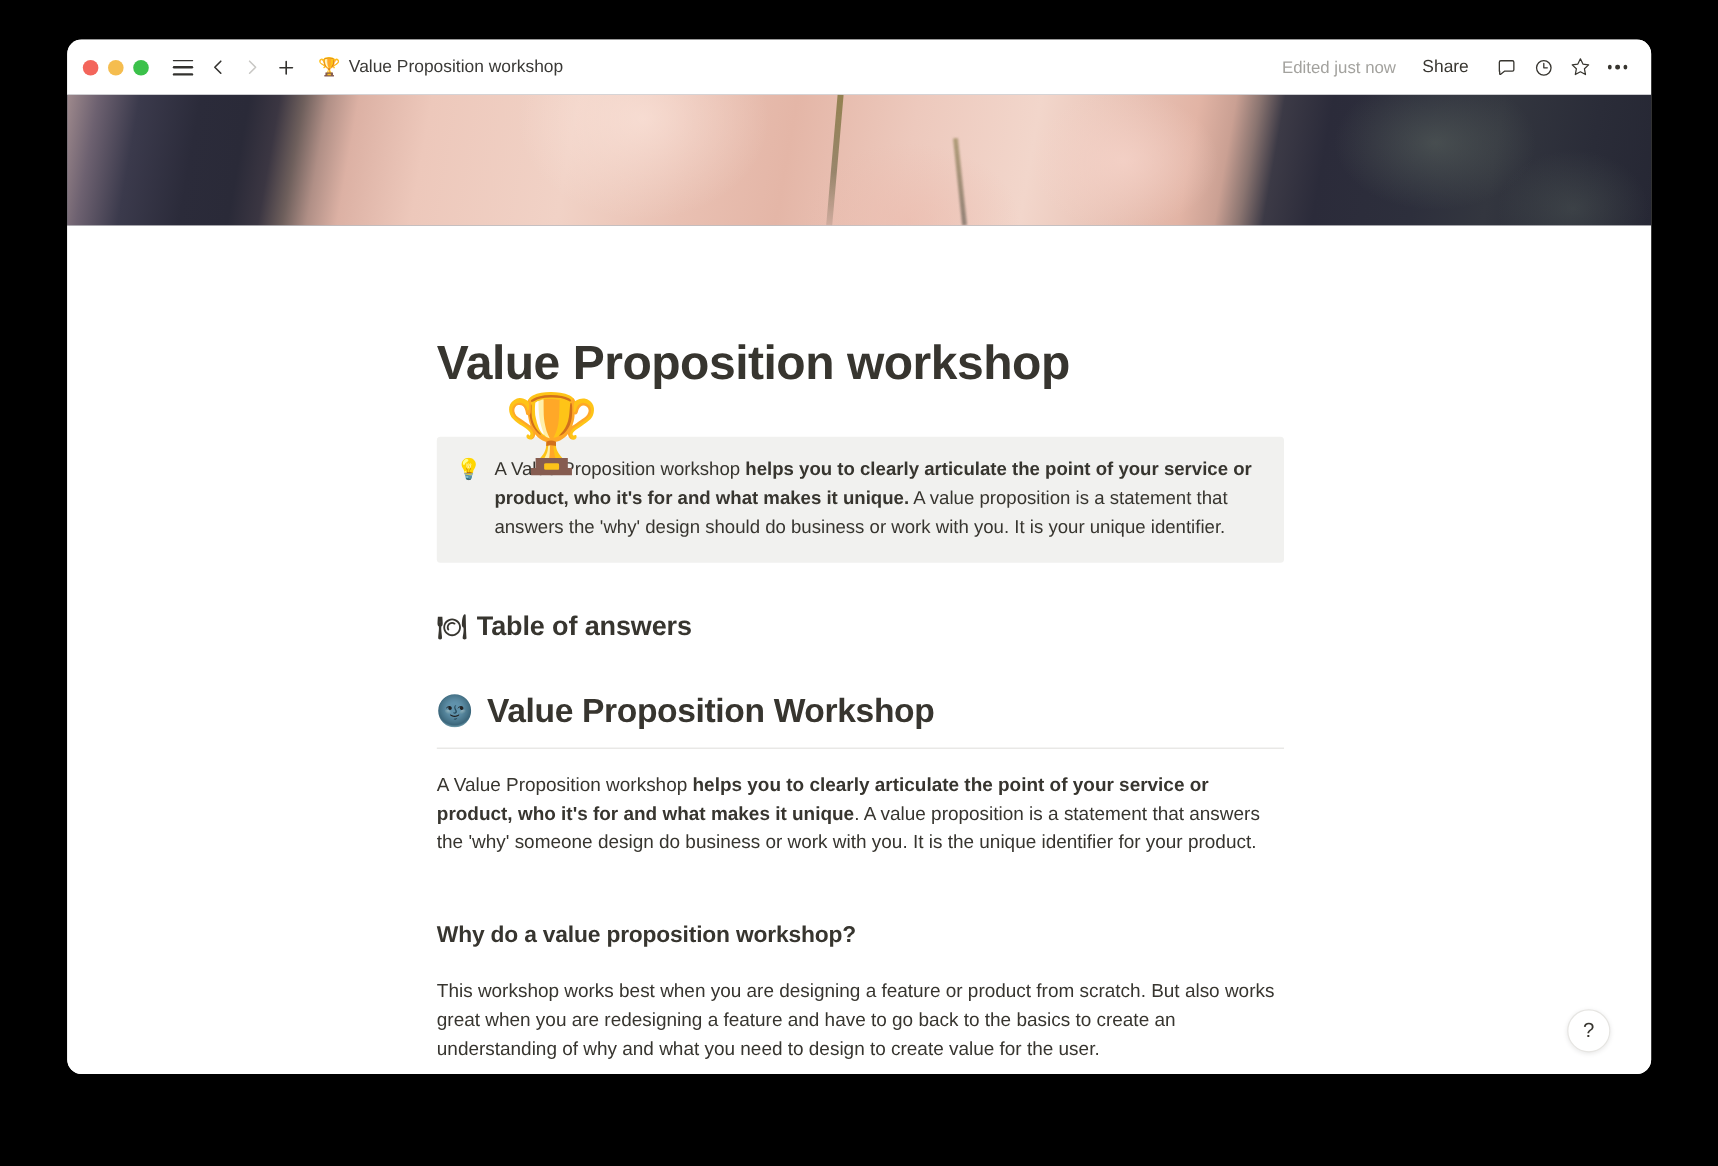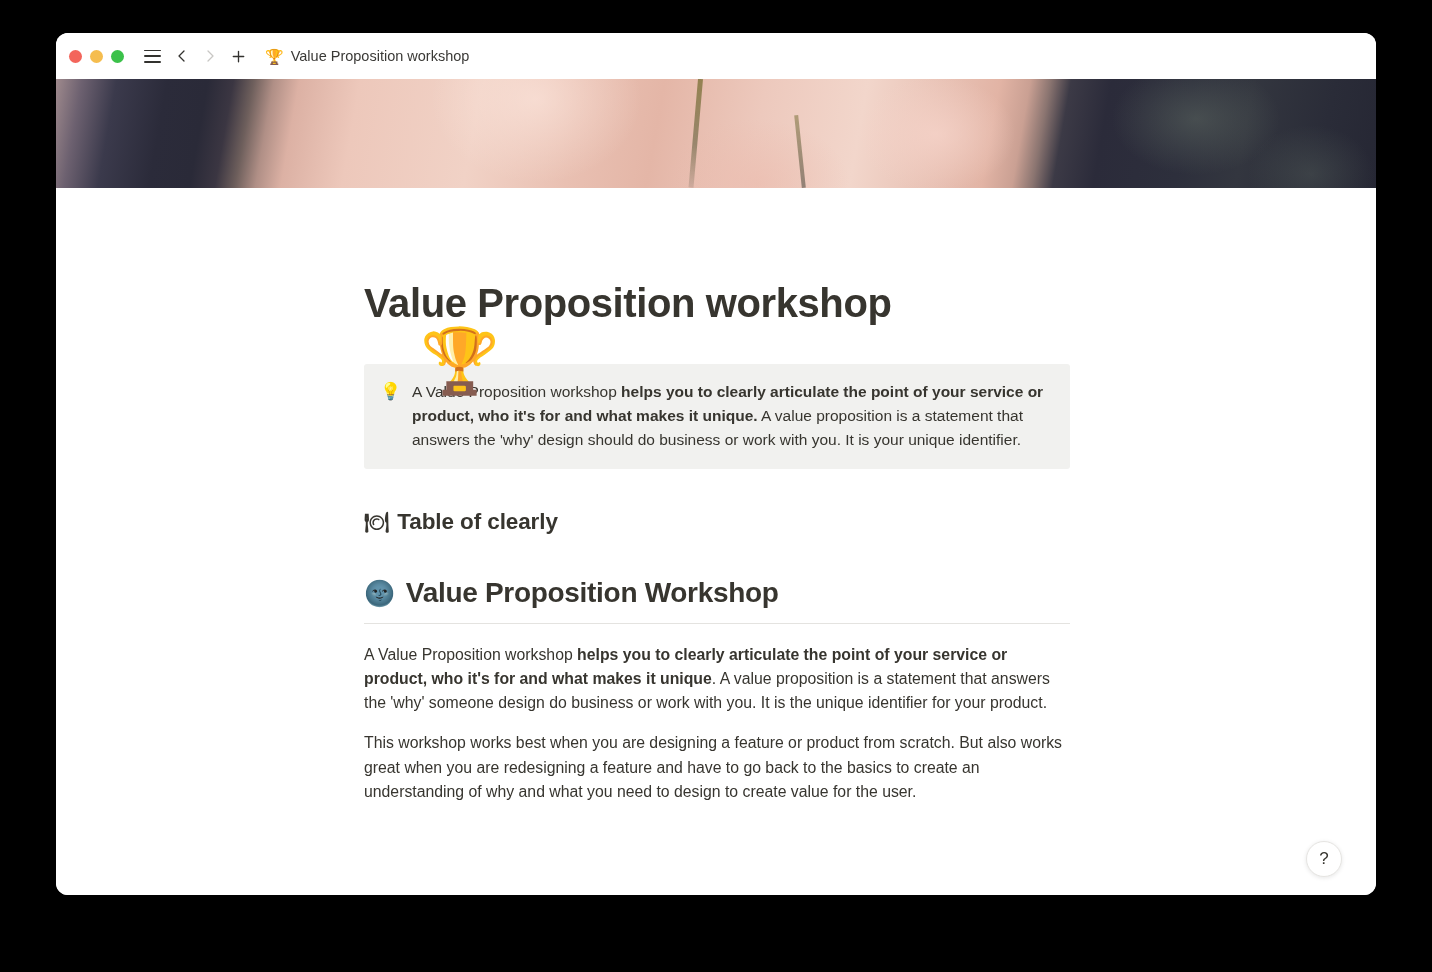--- a/index.html
+++ b/index.html
@@ -309,21 +309,21 @@
   }
   .para b { font-weight: bold; }
 
   .h3-sec {
     margin-top: 53px;
     font-size: 19px;
     font-weight: bold;
     color: #37352f;
     letter-spacing: -0.15px;
   }
-  .para.tight { margin-top: 12px; }
+  .para.tight { margin-top: 24px; }
 
   
   .help-btn {
     position: absolute;
     right: 34px;
     bottom: 18px;
     width: 36px;
     height: 36px;
     border-radius: 50%;
     background: #ffffff;
@@ -375,20 +375,51 @@
             <path d="M7.5 2.3v10.4M2.3 7.5h10.4" stroke="#33322f" stroke-width="1.35" stroke-linecap="round"></path>
           </svg>
         </div>
       </div>
 
       <div class="doc-crumb">
         <span class="crumb-emoji">🏆</span>
         <span>Value Proposition workshop</span>
       </div>
 
+      <div class="tb-right">
+        <span class="edited">Edited just now</span>
+        <span class="share">Share</span>
+
+        <div class="tb-act">
+          <svg width="17" height="17" viewBox="0 0 18 18" fill="none" aria-hidden="true">
+            <path d="M2.6 4.1c0-.7.6-1.3 1.3-1.3h10.2c.7 0 1.3.6 1.3 1.3v6.6c0 .7-.6 1.3-1.3 1.3H7.1l-3.3 2.7c-.4.3-.9 0-.9-.5v-2.2h-.3V4.1z" stroke="#37352f" stroke-width="1.15" stroke-linejoin="round"></path>
+          </svg>
+        </div>
+
+        <div class="tb-act">
+          <svg width="17" height="17" viewBox="0 0 18 18" fill="none" aria-hidden="true">
+            <circle cx="9" cy="9" r="6.4" stroke="#37352f" stroke-width="1.15"></circle>
+            <path d="M9 5.2V9h3.1" stroke="#37352f" stroke-width="1.15" stroke-linecap="round" stroke-linejoin="round"></path>
+          </svg>
+        </div>
+
+        <div class="tb-act">
+          <svg width="18" height="18" viewBox="0 0 20 20" fill="none" aria-hidden="true">
+            <path d="M10 2.2l2.35 4.9 5.25.72-3.85 3.66.96 5.32L10 14.25l-4.71 2.55.96-5.32L2.4 7.82l5.25-.72L10 2.2z" stroke="#37352f" stroke-width="1.15" stroke-linejoin="round"></path>
+          </svg>
+        </div>
+
+        <div class="tb-act">
+          <span class="dots3">
+              <i></i>
+              <i></i>
+              <i></i>
+            </span>
+        </div>
+      </div>
     </div>
 
     <div class="cover">
       <div class="cover-img"></div>
       <div class="stem"></div>
       <div class="stem2"></div>
     </div>
 
     <div class="page">
 
@@ -400,33 +431,34 @@
 
         <div class="callout">
           <span class="callout-icon">💡</span>
           <div class="callout-text">
             <span>A Value Proposition workshop </span><b>helps you to clearly articulate the point of your service or product, who it's for and what makes it unique.</b><span> A value proposition is a statement that answers the 'why' design should do business or work with you. It is your unique identifier.</span>
           </div>
         </div>
 
         <div class="h-toc">
           <span class="emo">🍽</span>
-          <span>Table of clearly</span>
+          <span>Table of answers</span>
         </div>
 
         <div class="h1-sec">
           <span class="emo">🌚</span>
           <span>Value Proposition Workshop</span>
         </div>
         <div class="divider"></div>
 
         <p class="para">
           <span>A Value Proposition workshop </span><b>helps you to clearly articulate the point of your service or product, who it's for and what makes it unique</b><span>. A value proposition is a statement that answers the 'why' someone design do business or work with you. It is the unique identifier for your product.</span>
         </p>
 
+        <div class="h3-sec">Why do a value proposition workshop?</div>
         <p class="para tight">This workshop works best when you are designing a feature or product from scratch. But also works great when you are redesigning a feature and have to go back to the basics to create an understanding of why and what you need to design to create value for the user.</p>
 
       </div>
 
       <div class="help-btn">?</div>
     </div>
 
   </div>
 </div>
 

